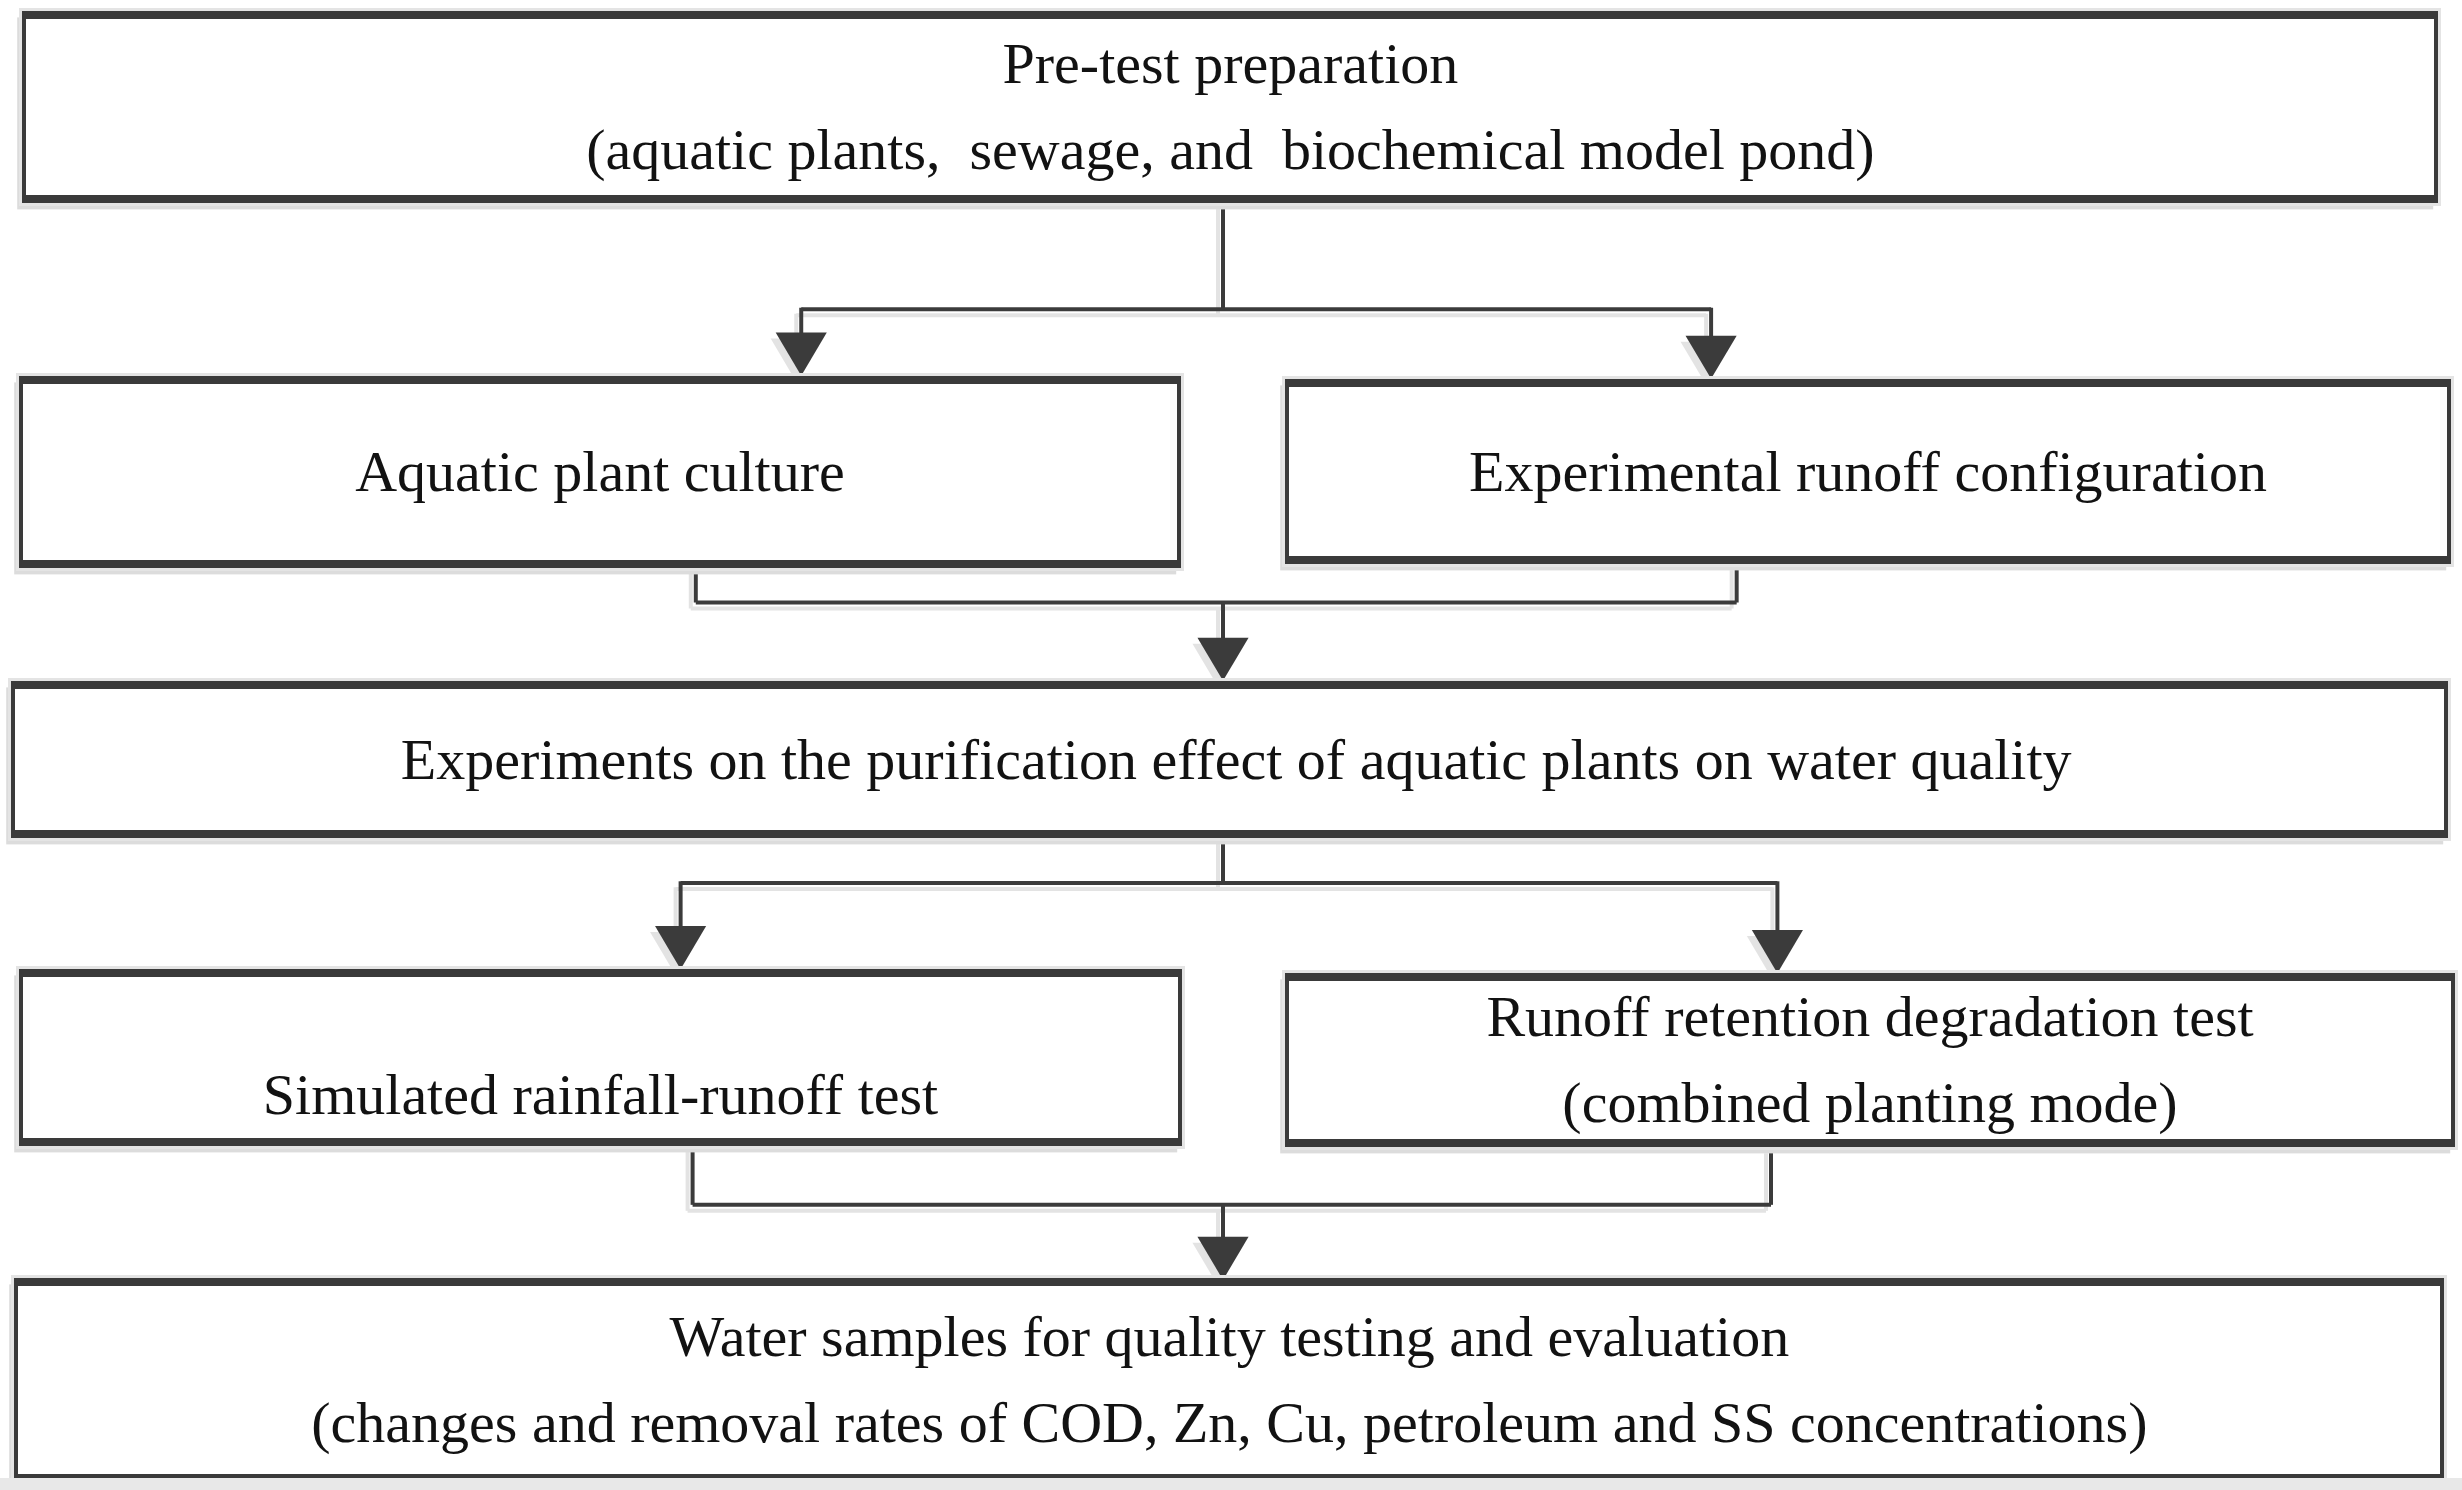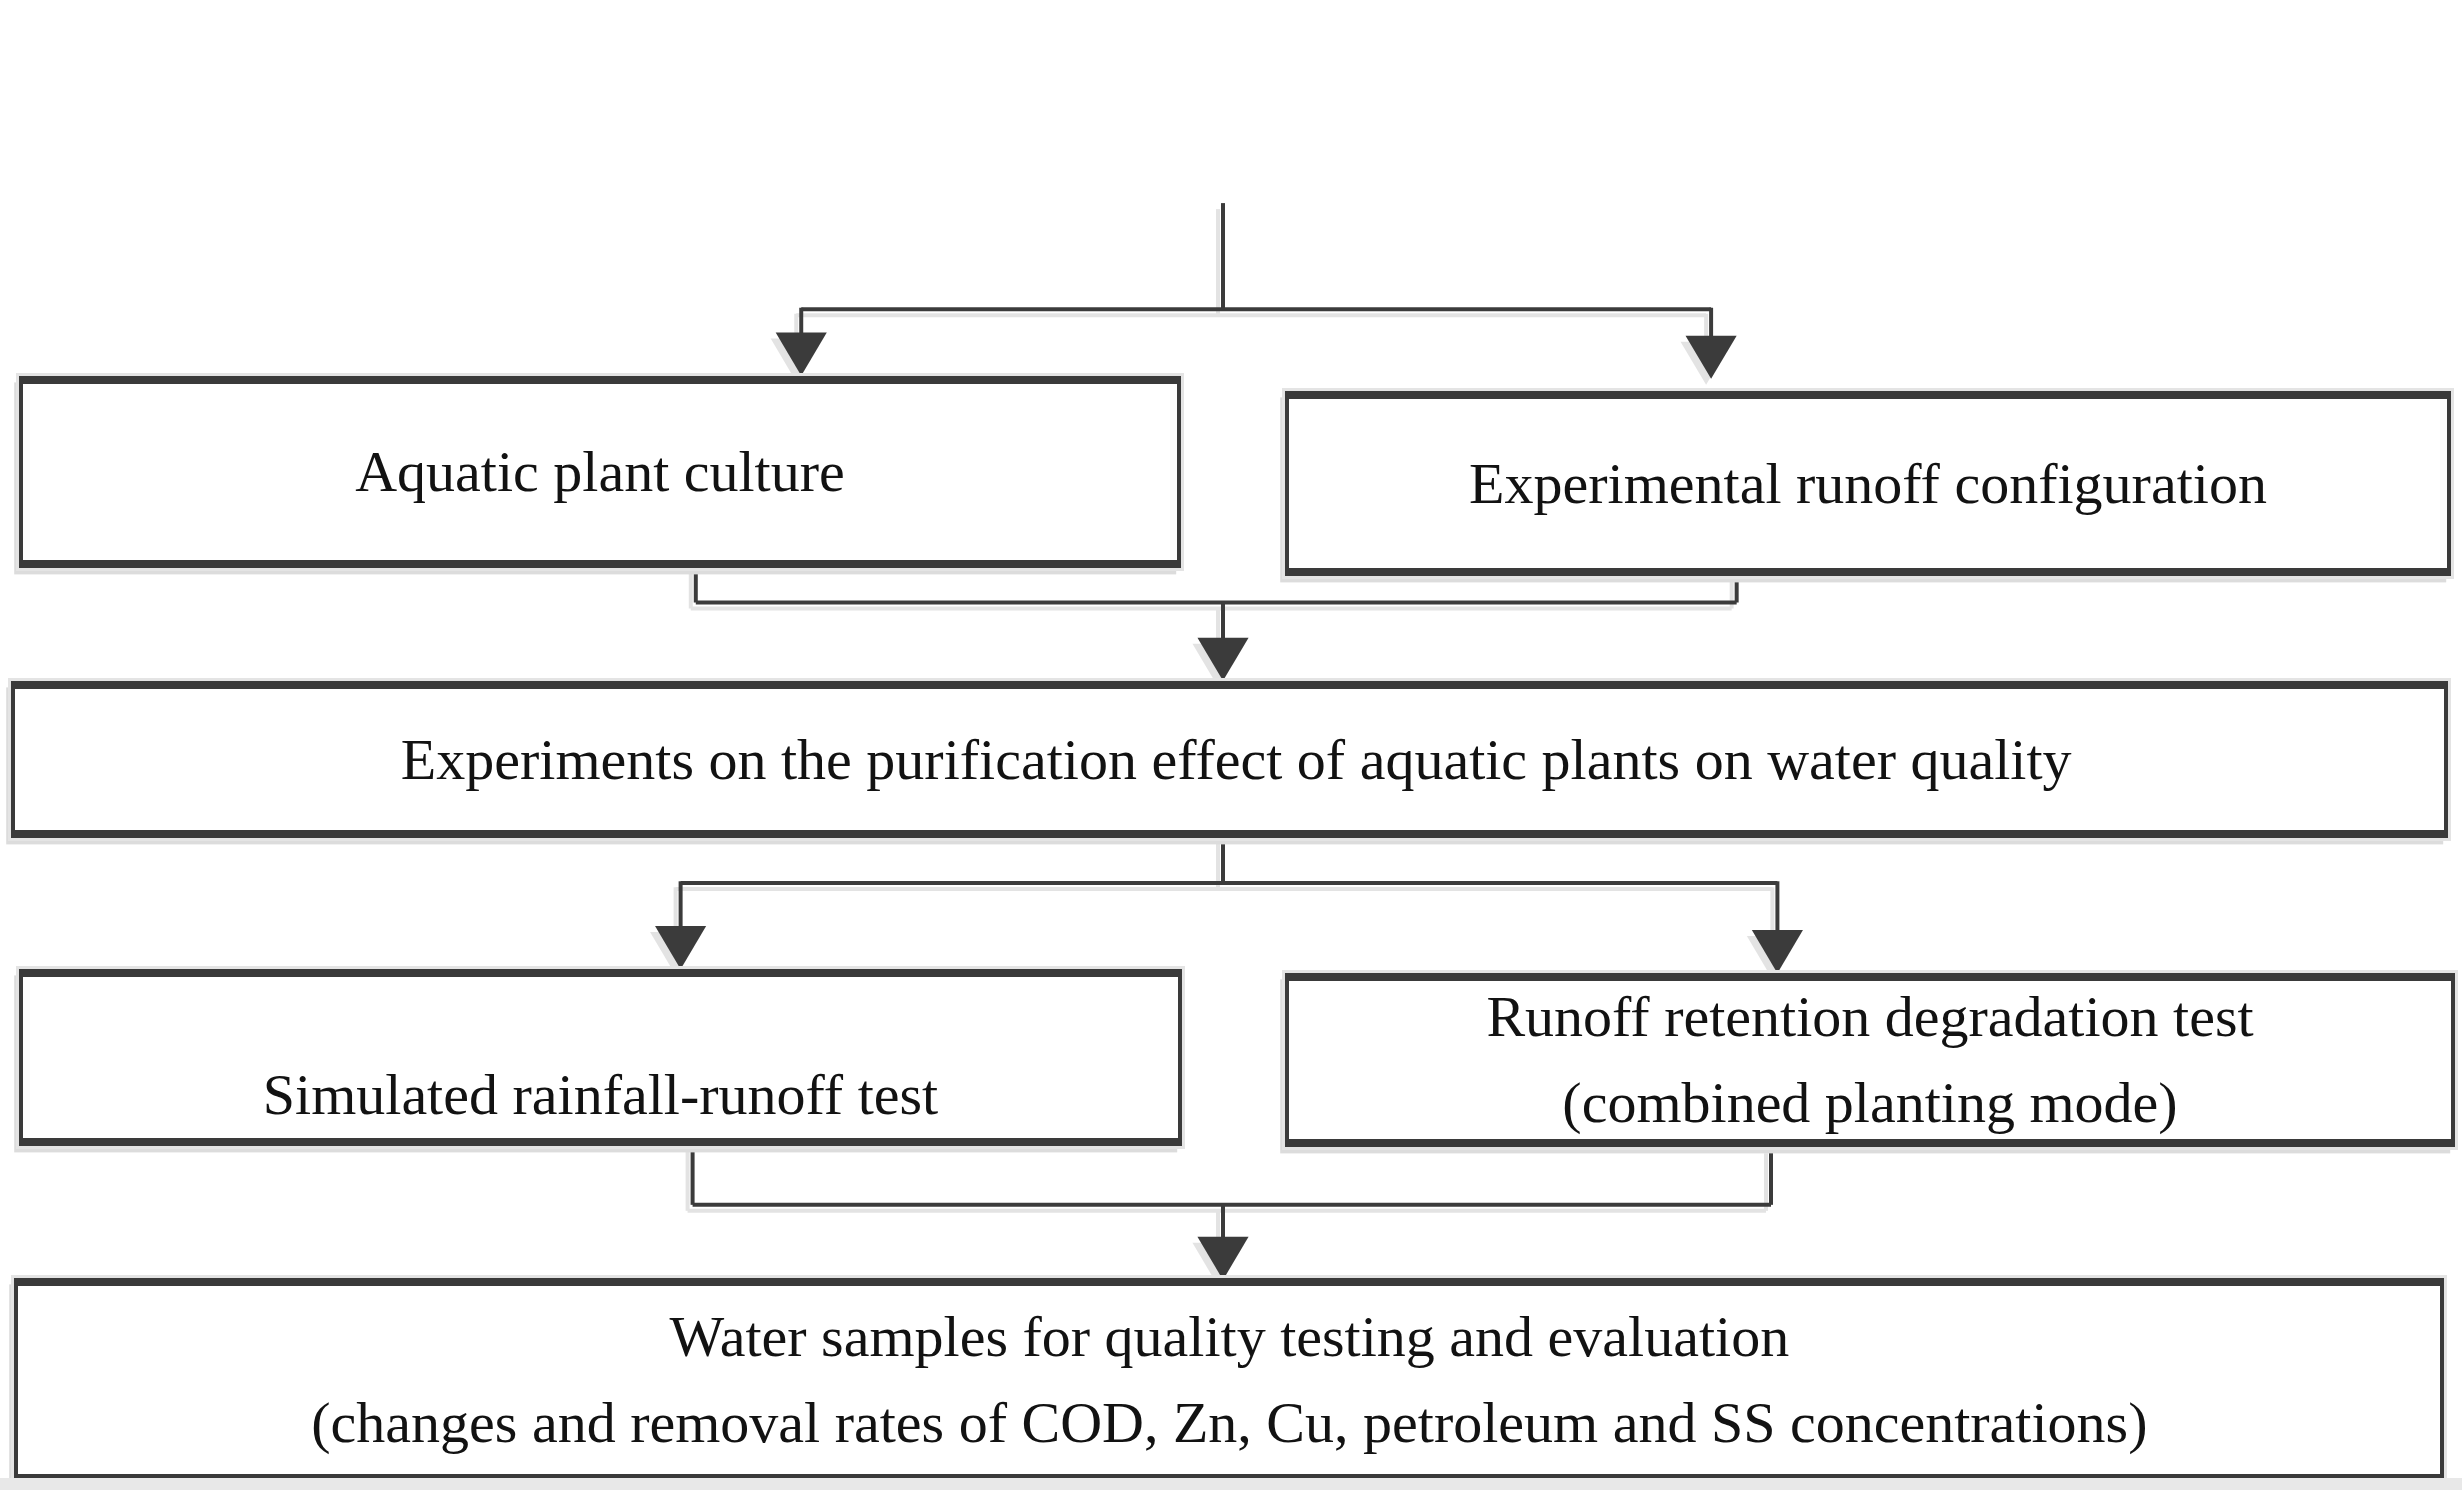--- a/index.html
+++ b/index.html
@@ -48,21 +48,21 @@
     text-align: center;
     color: #121212;
     font-size: 58px;
     line-height: 86px;
   }
   .box .line {
     white-space: pre;
   }
   .box1 { left: 22.4px;   top: 11.2px;   width: 2416px; height: 192px; }
   .box2 { left: 19px;   top: 376px;  width: 1162px; height: 192px; }
-  .box3 { left: 1285px; top: 379px;  width: 1166px; height: 185px; margin-top: 12px; }
+  .box3 { left: 1285px; top: 379px;  width: 1166px; height: 185px; }
   .box4 { left: 11.2px;   top: 681px;  width: 2437px; height: 157px; padding-left: 13px; }
   .box5 { left: 19px;   top: 969px; width: 1163px; height: 177px; justify-content: flex-end; }
   .box6 { left: 1285px; top: 973px; width: 1170px; height: 174px; align-items: center; }
   .box7 { left: 14.4px;   top: 1278px; width: 2430px; height: 204px; }
   .bottom-strip {
     position: absolute;
     left: 0;
     top: 1478px;
     width: 2462px;
     height: 12.8px;
@@ -100,20 +100,24 @@
     </g>
     <g>
       <path class="edge-line" d="M867 1434 V1508"></path>
       <path class="edge-line" d="M2217 1436 V1508"></path>
       <path class="edge-line" d="M867 1508 H2217"></path>
       <path class="edge-line" d="M1531 1508 V1552"></path>
       <path class="arrowhead" d="M1499 1548 L1563 1548 L1531 1602 Z"></path>
     </g>
   </svg>
 
+  <div class="box box1">
+    <div class="line">Pre-test preparation</div>
+    <div class="line">(aquatic plants,  sewage, and  biochemical model pond)</div>
+  </div>
 
   <div class="box box2">
     <div class="line">Aquatic plant culture</div>
   </div>
 
   <div class="box box3">
     <div class="line">Experimental runoff configuration</div>
   </div>
 
   <div class="box box4">

